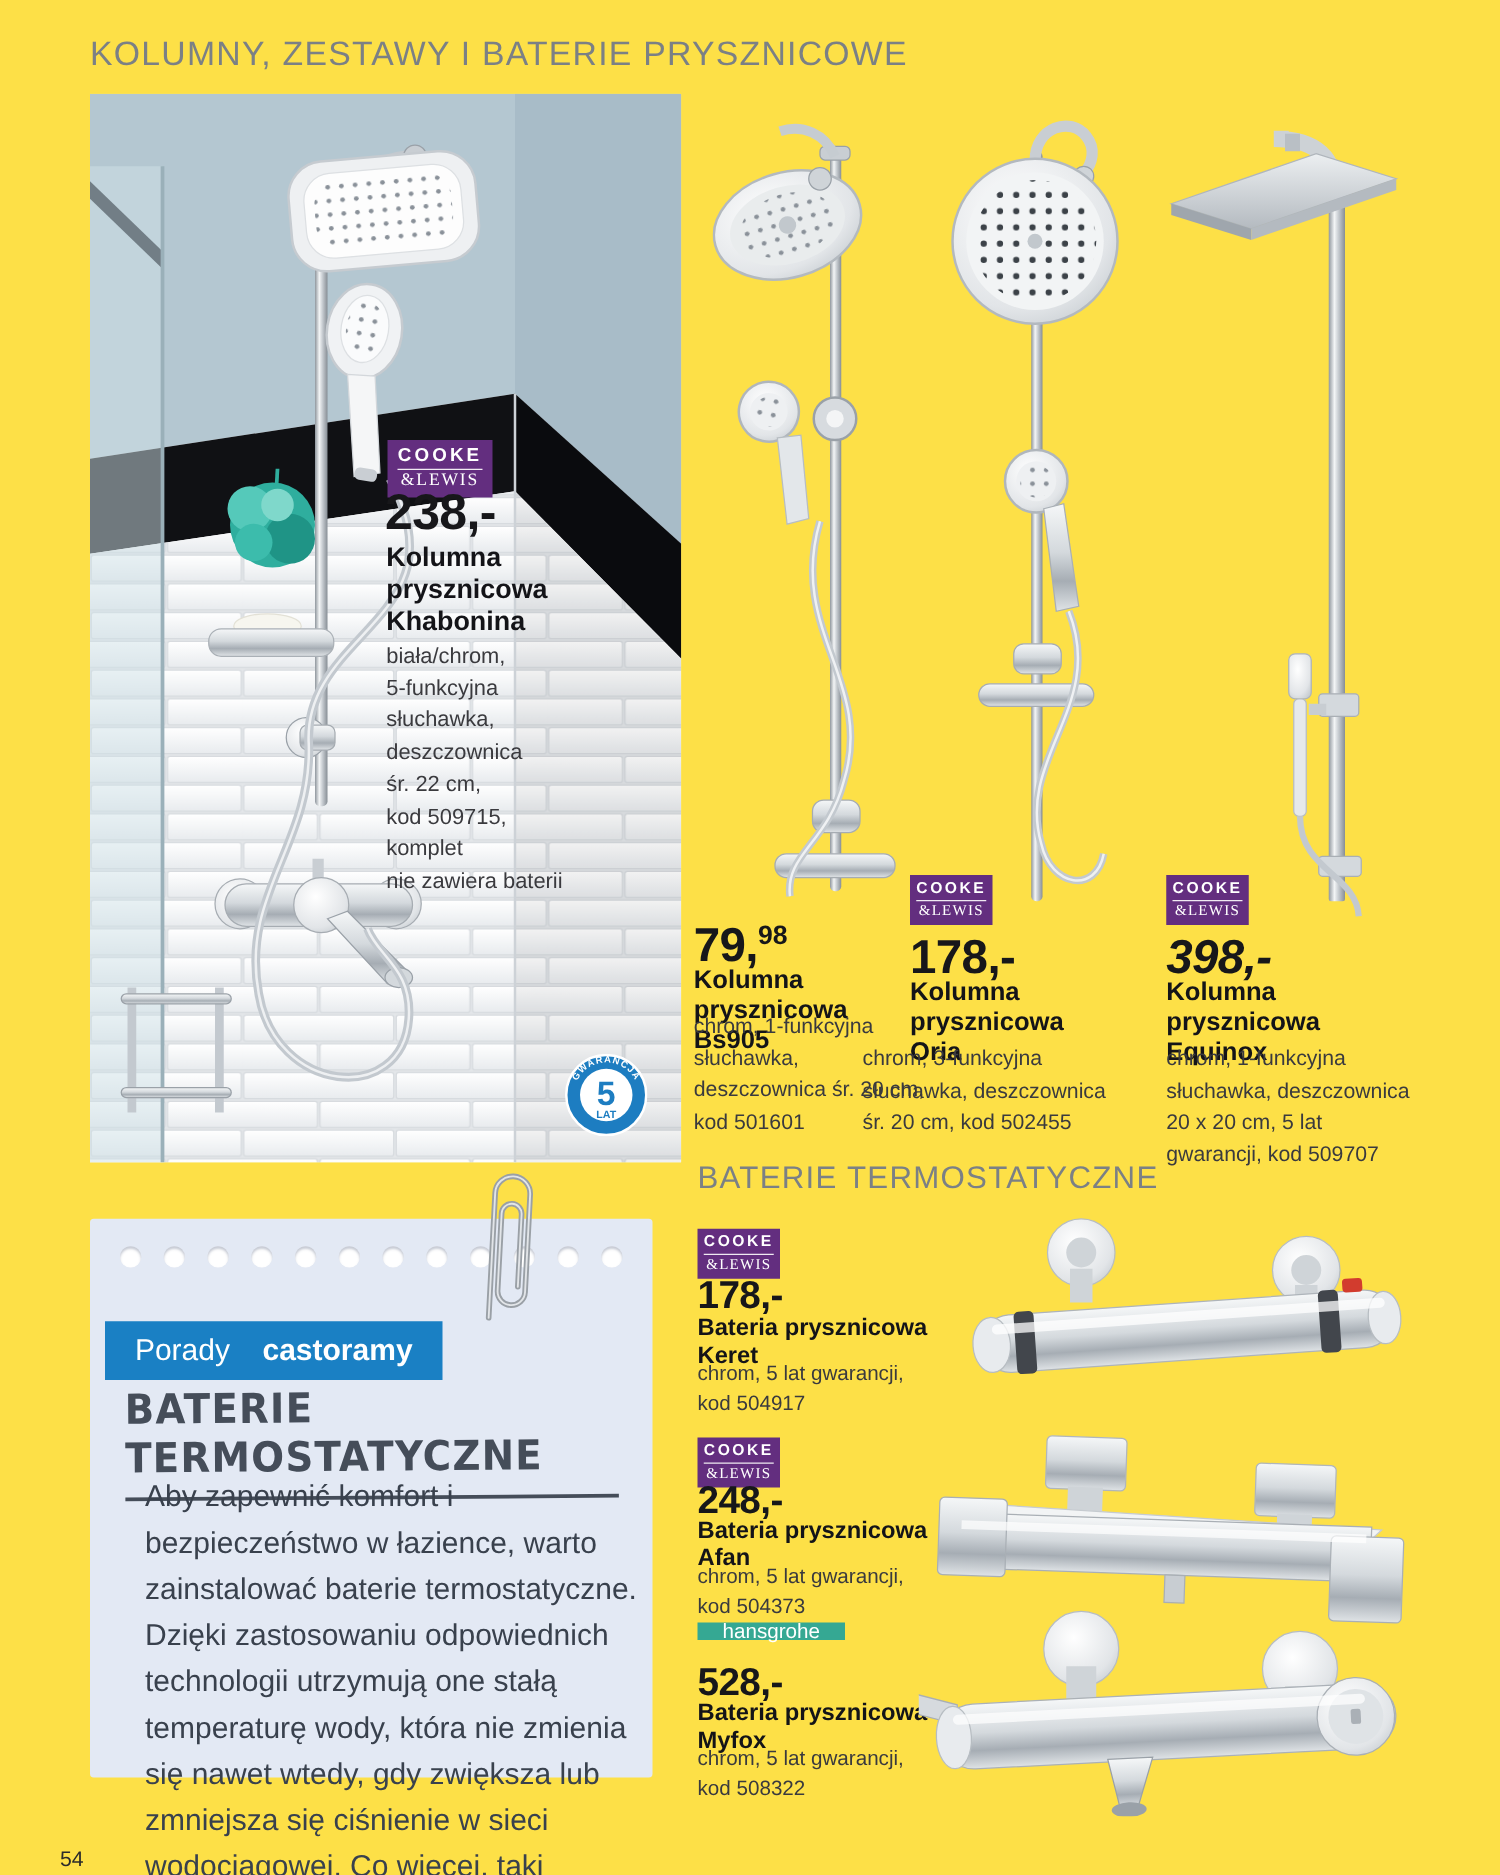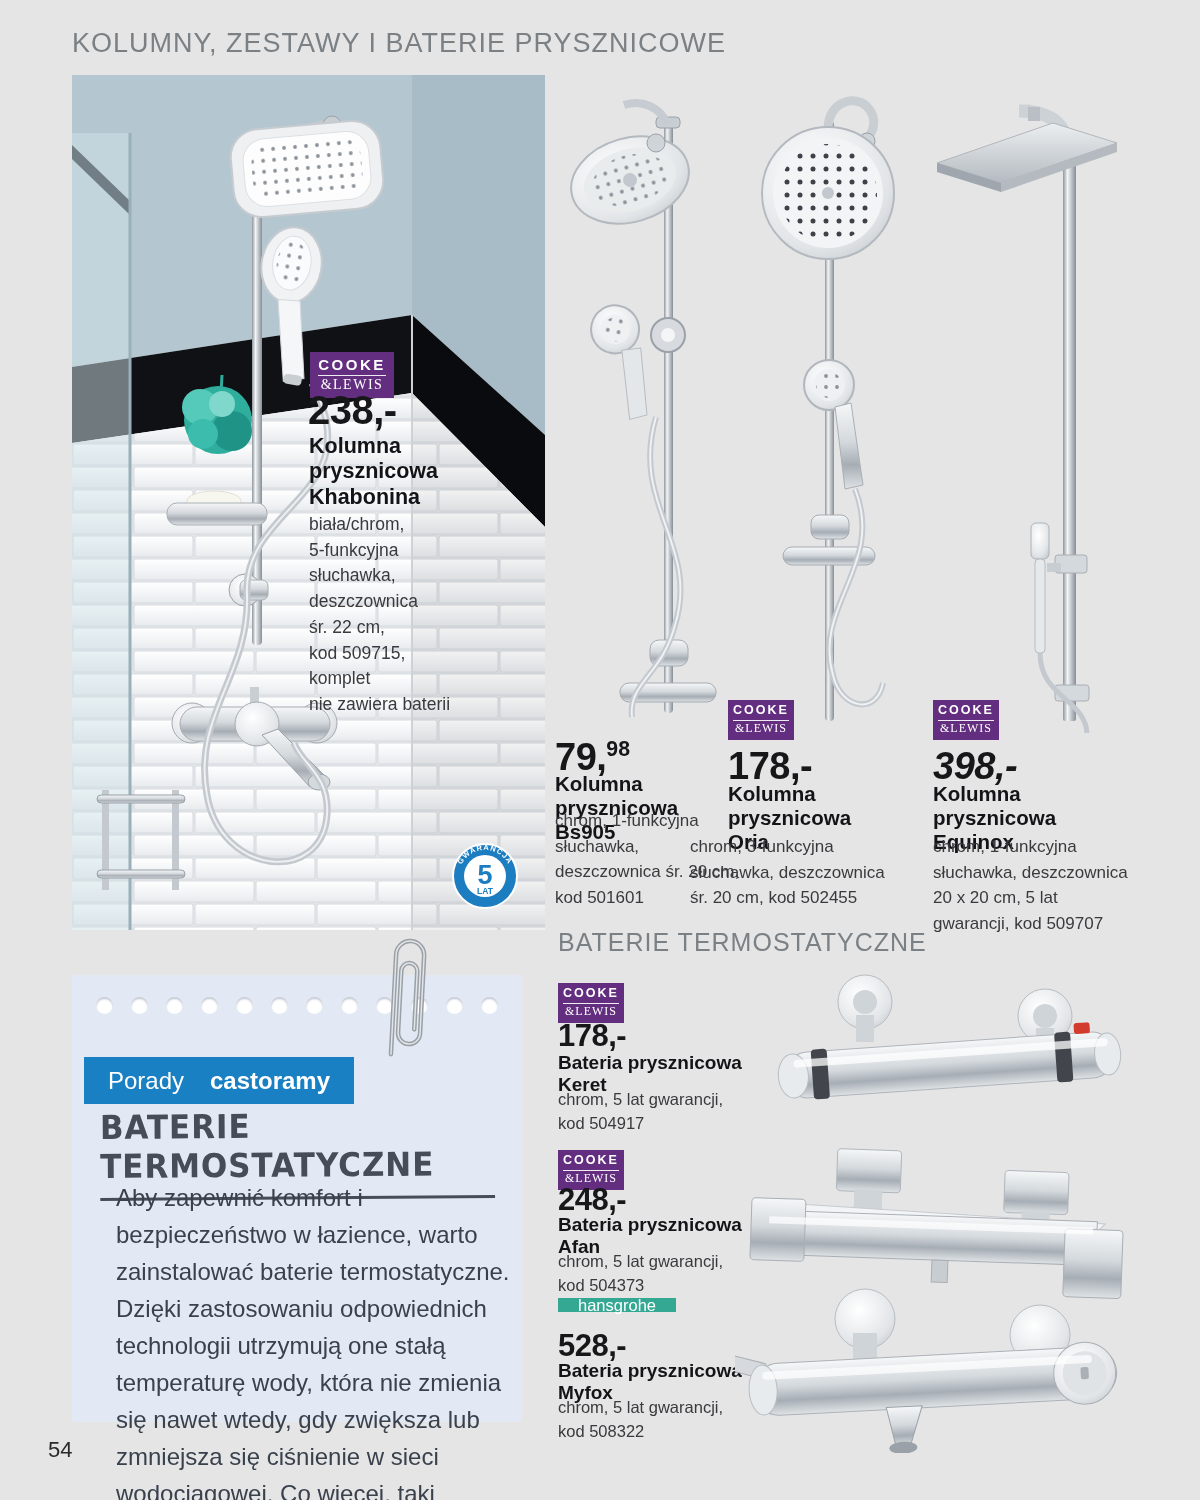--- a/index.html
+++ b/index.html
@@ -1,16 +1,16 @@
 <!DOCTYPE html>
 <html><head>
 <meta charset="utf-8">
 <style>
   html,body{margin:0;padding:0;background:#fff;}
-  .page{position:relative;width:1200px;height:1500px;background:#e5e5e5;overflow:hidden;
+  .page{position:relative;width:1200px;height:1500px;background:#fde047;overflow:hidden;
         font-family:"Liberation Sans",sans-serif;color:#1b1b1d;}
   .abs{position:absolute;}
   .page-title{font-size:27px;letter-spacing:1px;color:#7b8085;font-weight:400;}
   .section-title{font-size:25px;letter-spacing:1px;color:#7b8085;font-weight:400;}
 
   
   .badge-cl{background:#632e7f;color:#fff;display:flex;flex-direction:column;
             align-items:center;justify-content:center;text-align:center;}
   .badge-cl .cl1{font-size:15px;font-weight:bold;letter-spacing:2.5px;
                  border-bottom:1px solid rgba(255,255,255,.9);padding-bottom:2px;line-height:1.1;}
@@ -40,21 +40,21 @@
   .holes{display:flex;justify-content:space-between;padding:0 24px;}
   .hole{width:17px;height:17px;border-radius:50%;background:#fff;
         box-shadow:inset 0 2px 2px rgba(90,100,130,.35);}
   .advice-bar{background:#1a80c4;color:#fff;display:flex;align-items:center;
               justify-content:center;font-size:24px;}
   .advice-bar b{margin-left:11px;}
   .advice-title{font-family:"DejaVu Sans",sans-serif;font-weight:bold;font-size:33px;
                 color:#454d59;letter-spacing:1px;transform:scaleX(.94) rotate(-.4deg);
                 transform-origin:left;border-bottom:3px solid #454d59;padding-bottom:12px;}
   .advice-body{font-size:24px;line-height:1.54;color:#39414d;margin-left:16px;}
-  .pagenum{font-size:22px;color:#2b2b2b;}
+  .pagenum{font-size:17px;color:#2b2b2b;margin-top:41px;}
 </style>
 </head>
 <body>
 
 <div class="page">
 
   <svg width="0" height="0" style="position:absolute">
     <defs>
       <linearGradient id="gPipe" x1="0" y1="0" x2="1" y2="0">
         <stop offset="0" stop-color="#8f969d"></stop>

